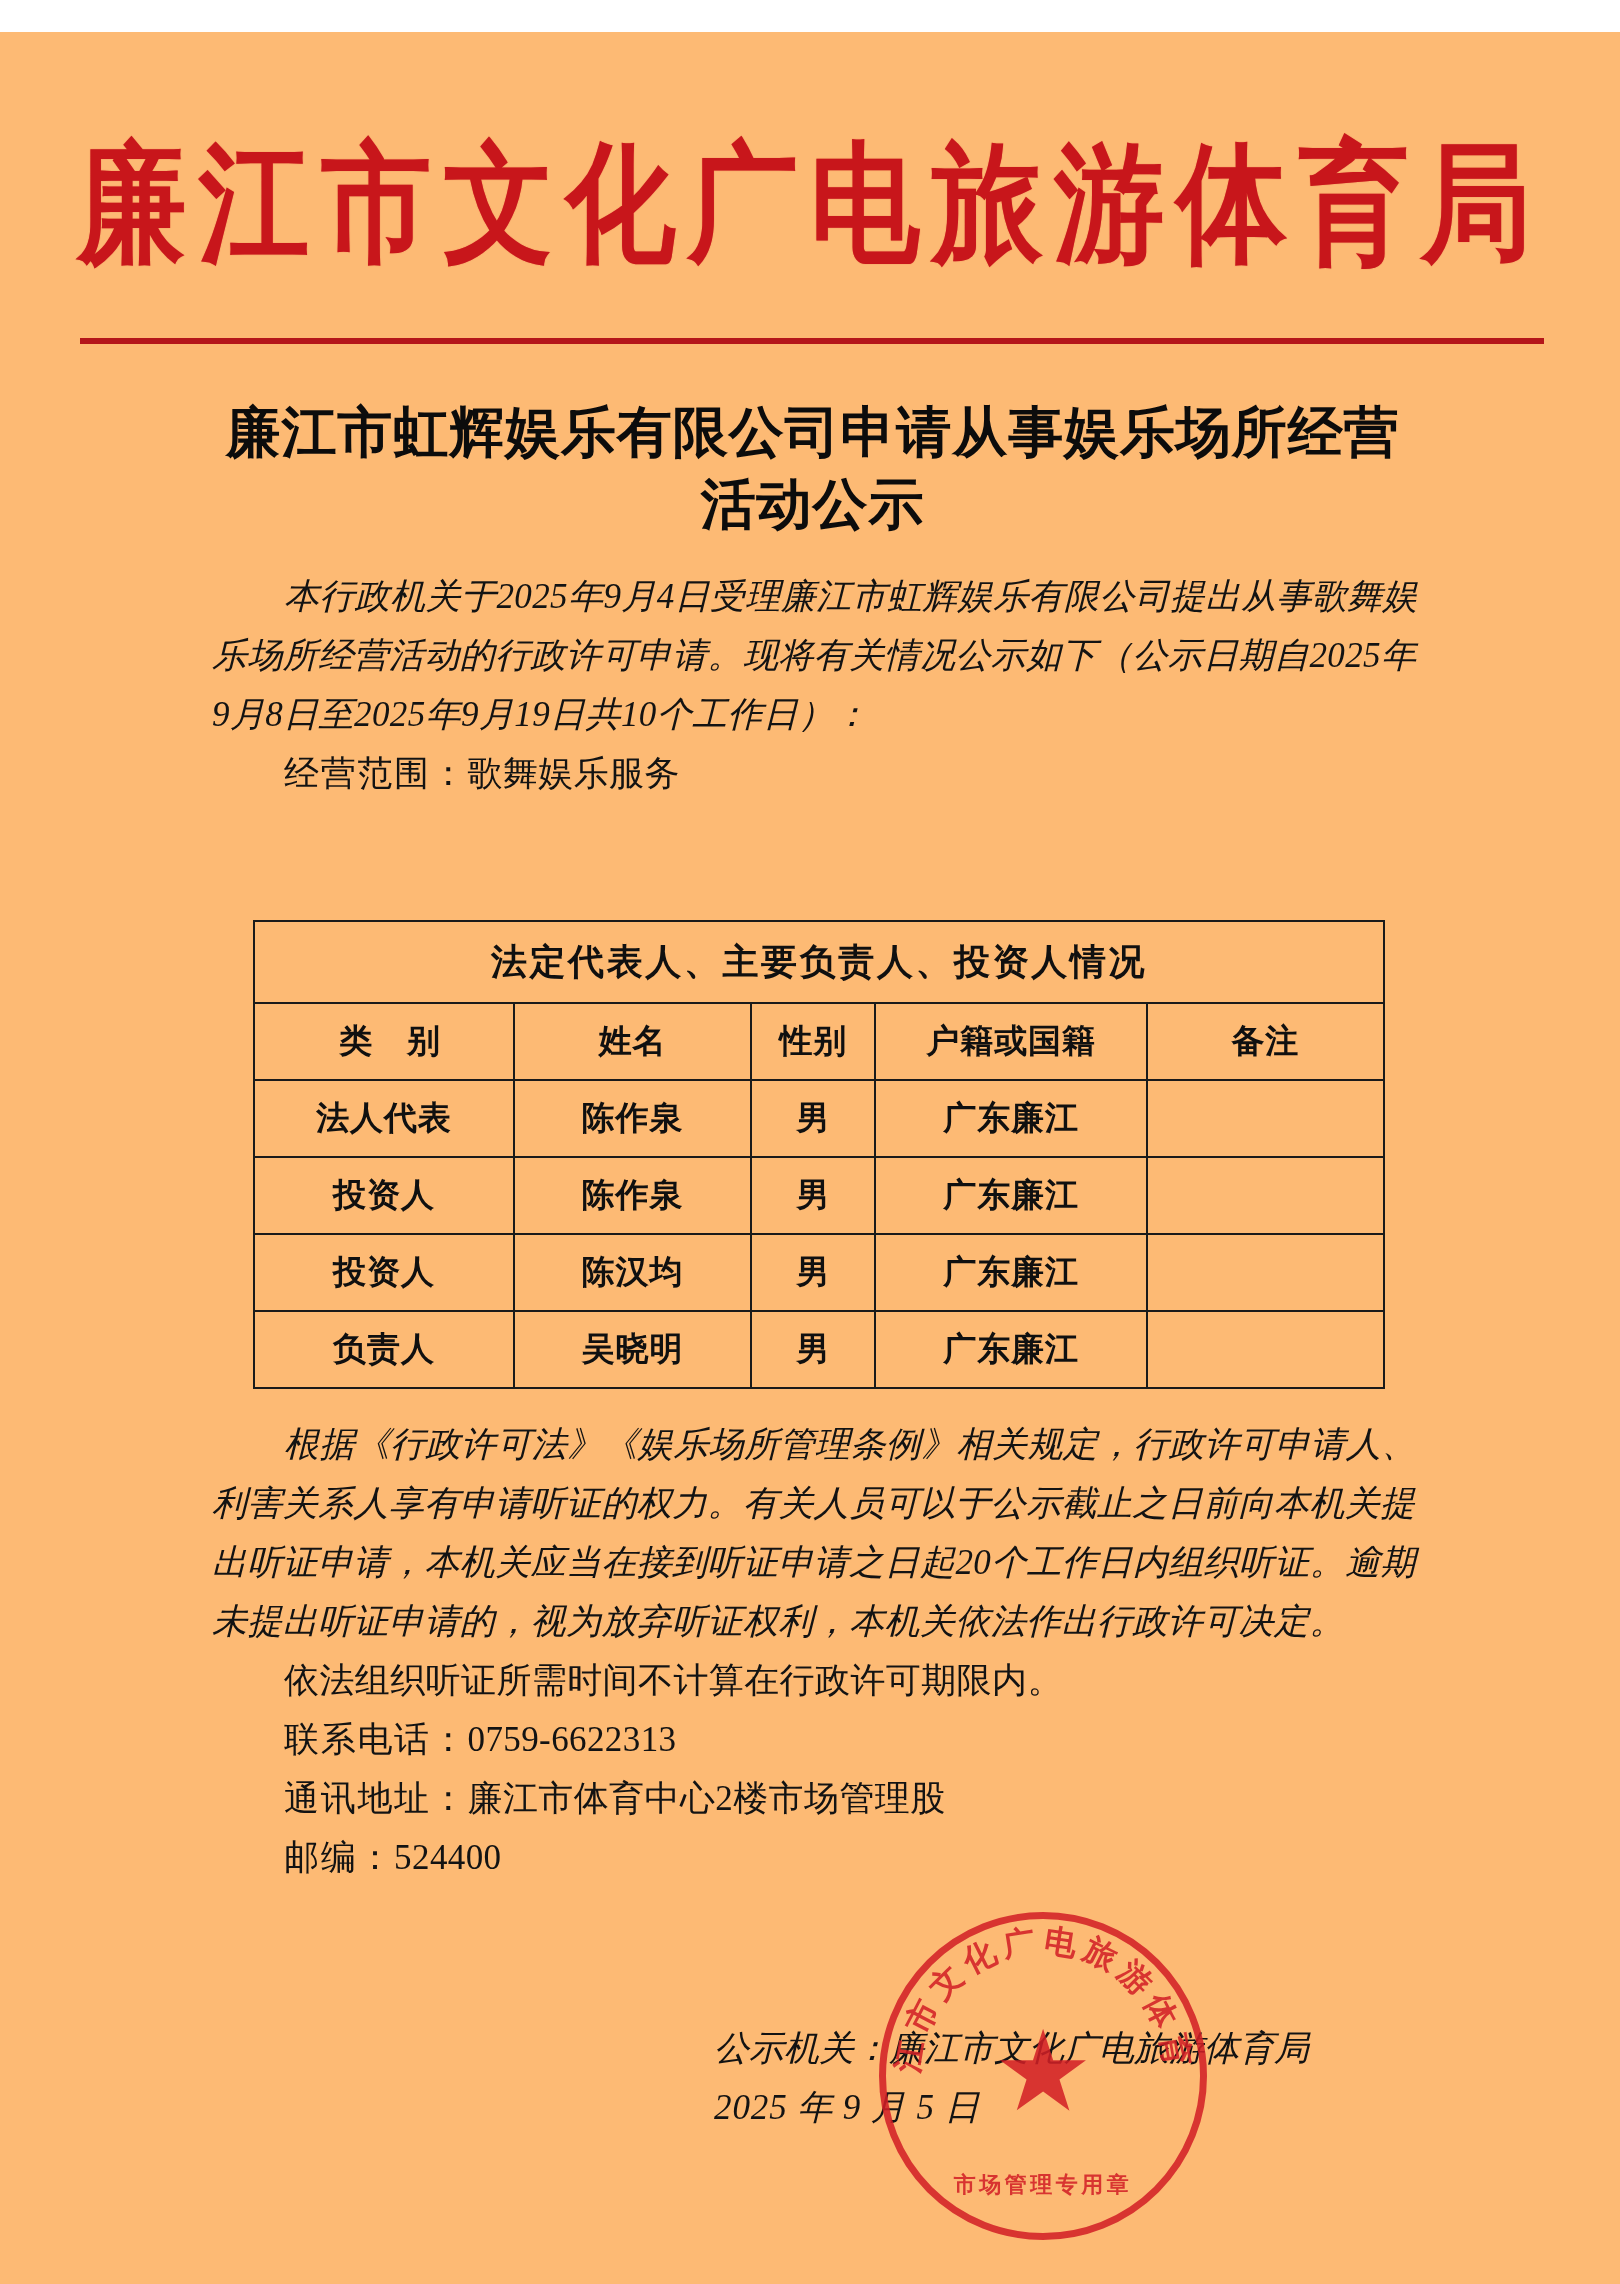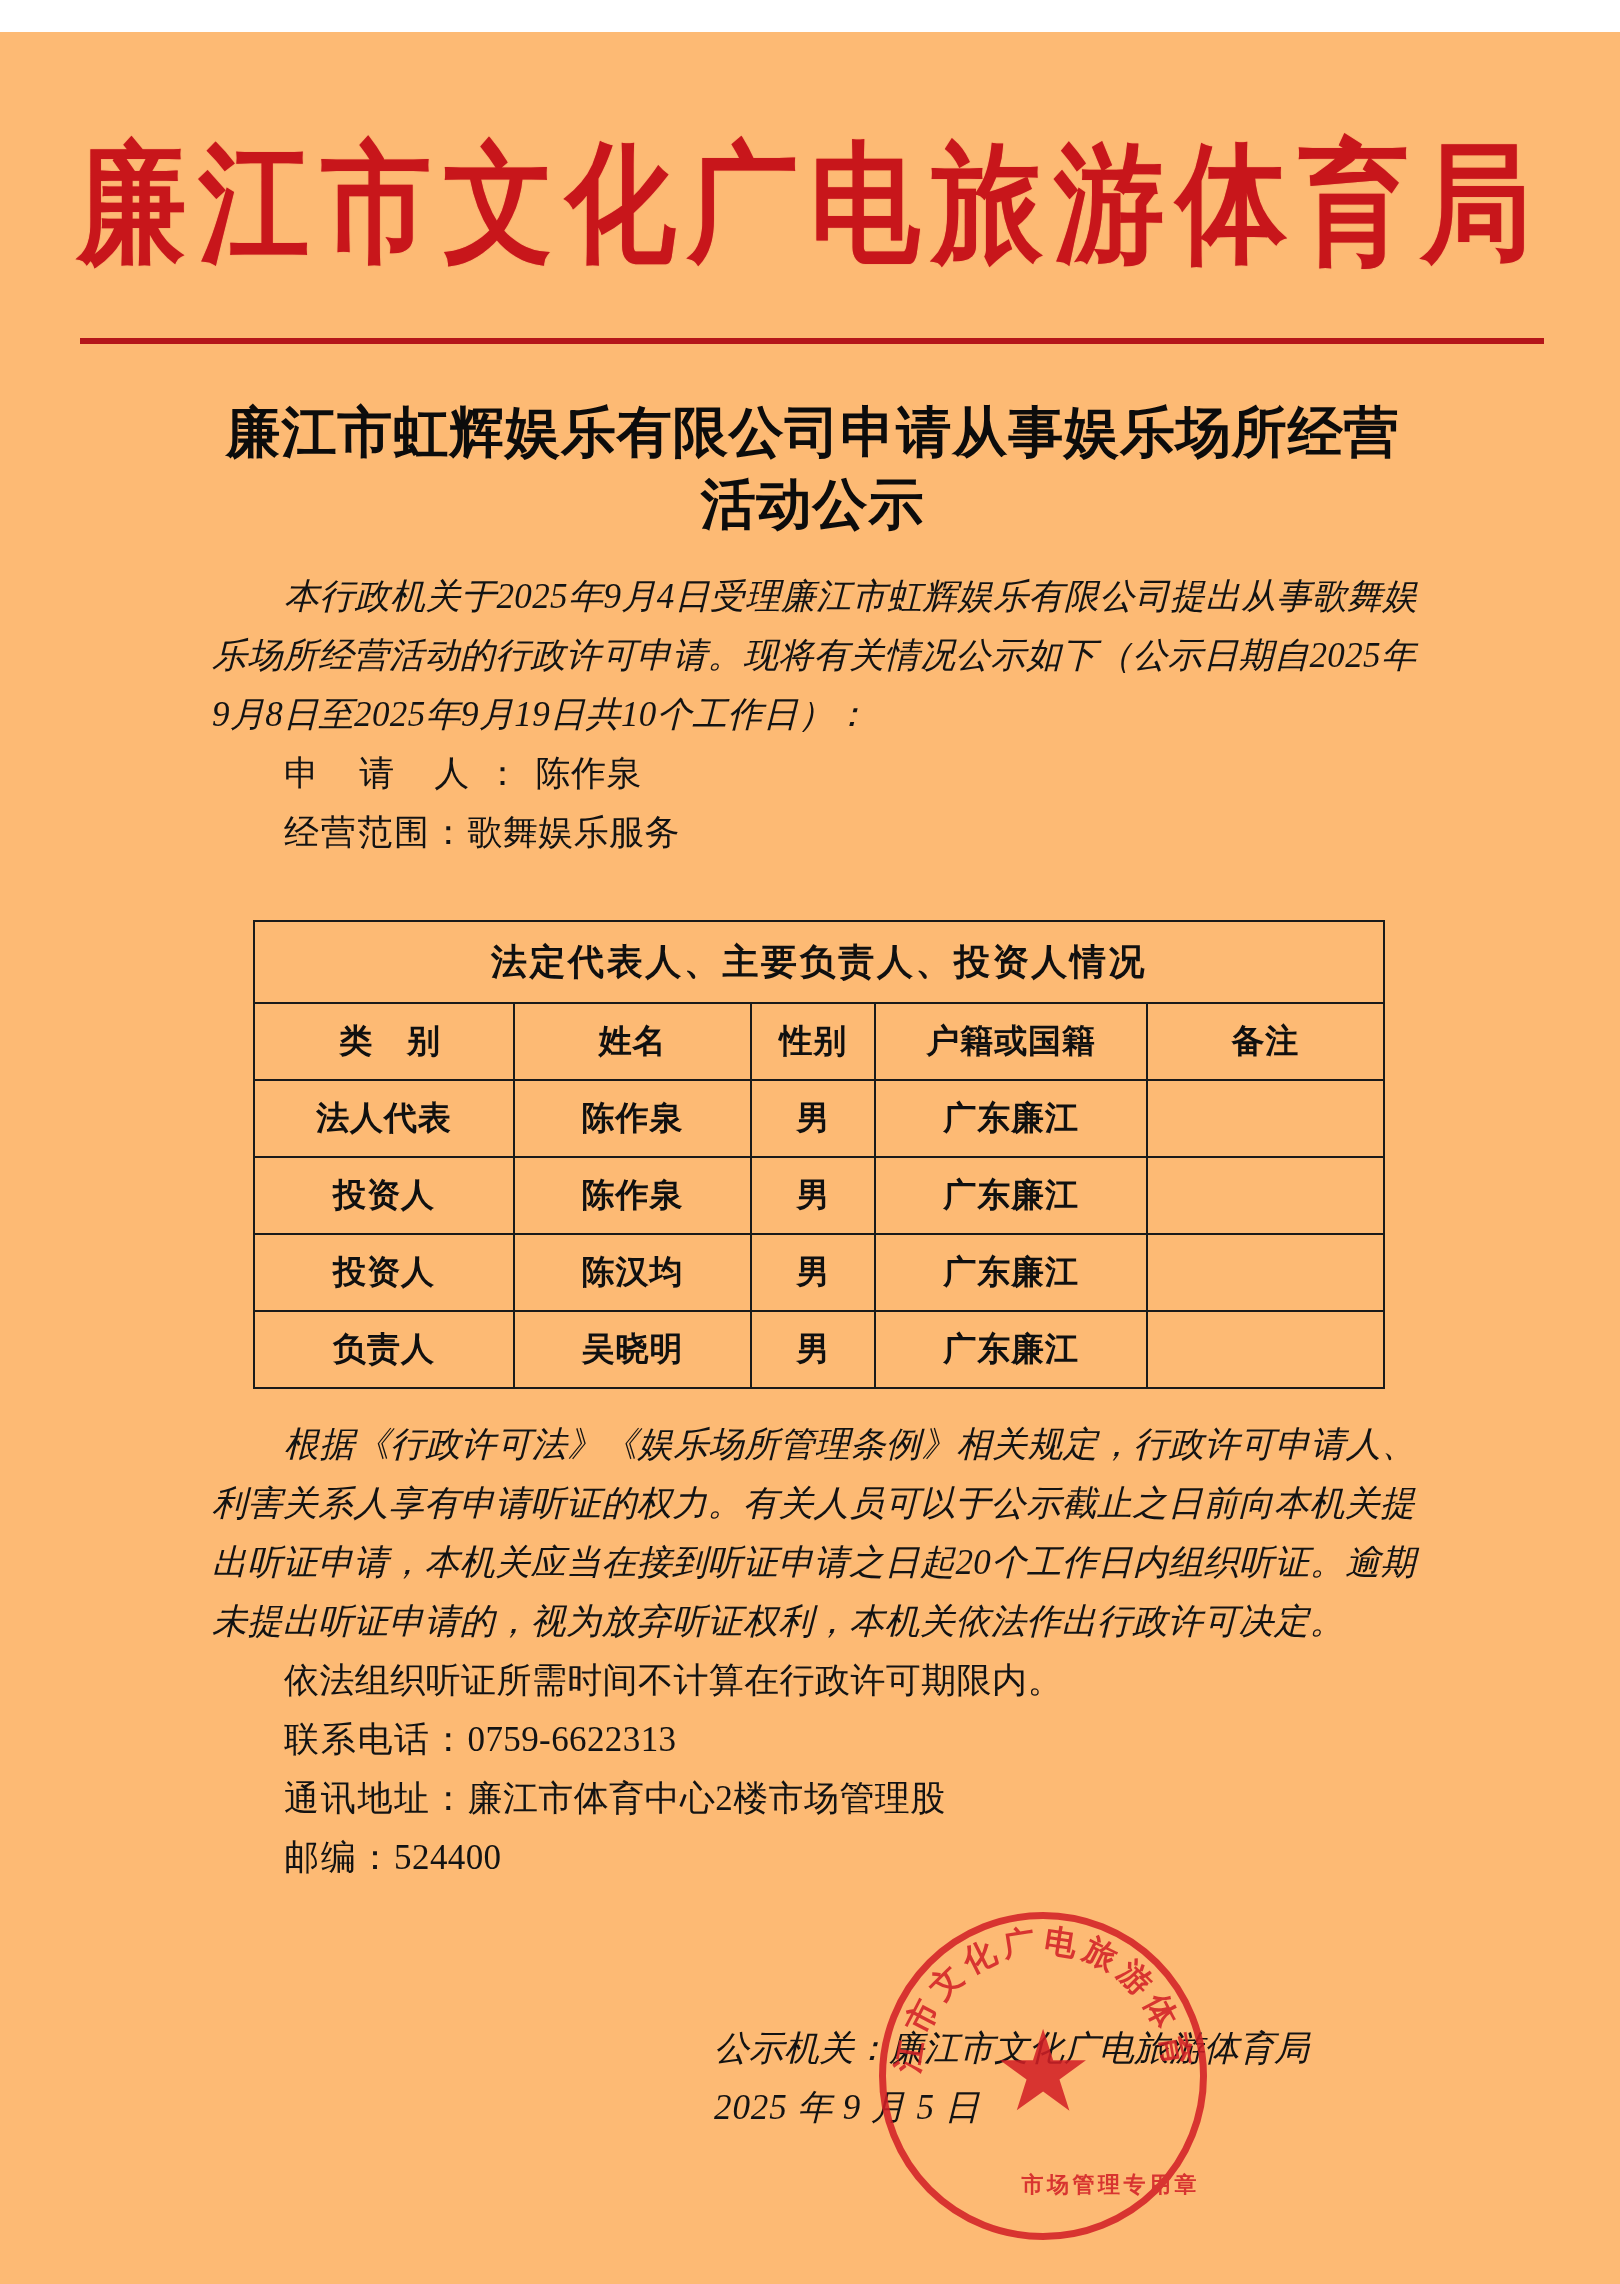--- a/index.html
+++ b/index.html
@@ -185,21 +185,21 @@
     font-family: "Liberation Serif", "DejaVu Serif", serif;
     font-size: 35px;
     font-weight: 700;
     letter-spacing: 7px;
   }
   .seal-bottom {
     position: absolute;
     left: 0;
     bottom: 33px;
     width: 100%;
-    text-align: right;
+    text-align: center;
     color: #d21f26;
     font-size: 22px;
     font-weight: 700;
     letter-spacing: 3.5px;
   }
 </style>
 </head>
 <body>
 
 <div class="page">
@@ -207,23 +207,20 @@
   <div class="letterhead">
     <div class="letterhead-title">廉江市文化广电旅游体育局</div>
   </div>
   <div class="letterhead-rule"></div>
 
   <div class="doc-title">廉江市虹辉娱乐有限公司申请从事娱乐场所经营活动公示</div>
 
   <div class="body-block">
     <p class="para">本行政机关于2025年9月4日受理廉江市虹辉娱乐有限公司提出从事歌舞娱乐场所经营活动的行政许可申请。现将有关情况公示如下（公示日期自2025年9月8日至2025年9月19日共10个工作日）：</p>
 
-    <p class="kv-line">
-      <span class="kv-label spread">申 请 人：</span><span>陈作泉</span>
-    </p>
 
 
     <p class="kv-line">
       <span class="kv-label">经营范围：</span><span>歌舞娱乐服务</span>
     </p>
   </div>
 
   <div class="table-wrap">
     <table class="info-table">
       <colgroup>

